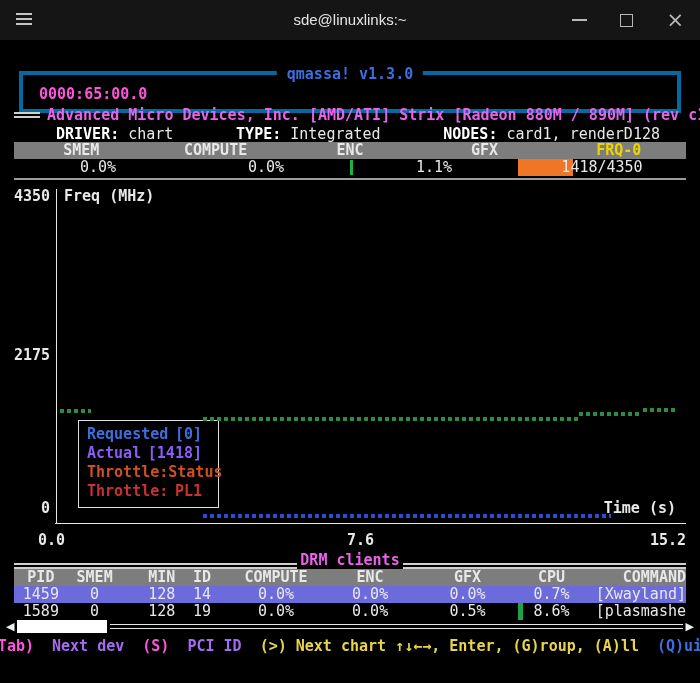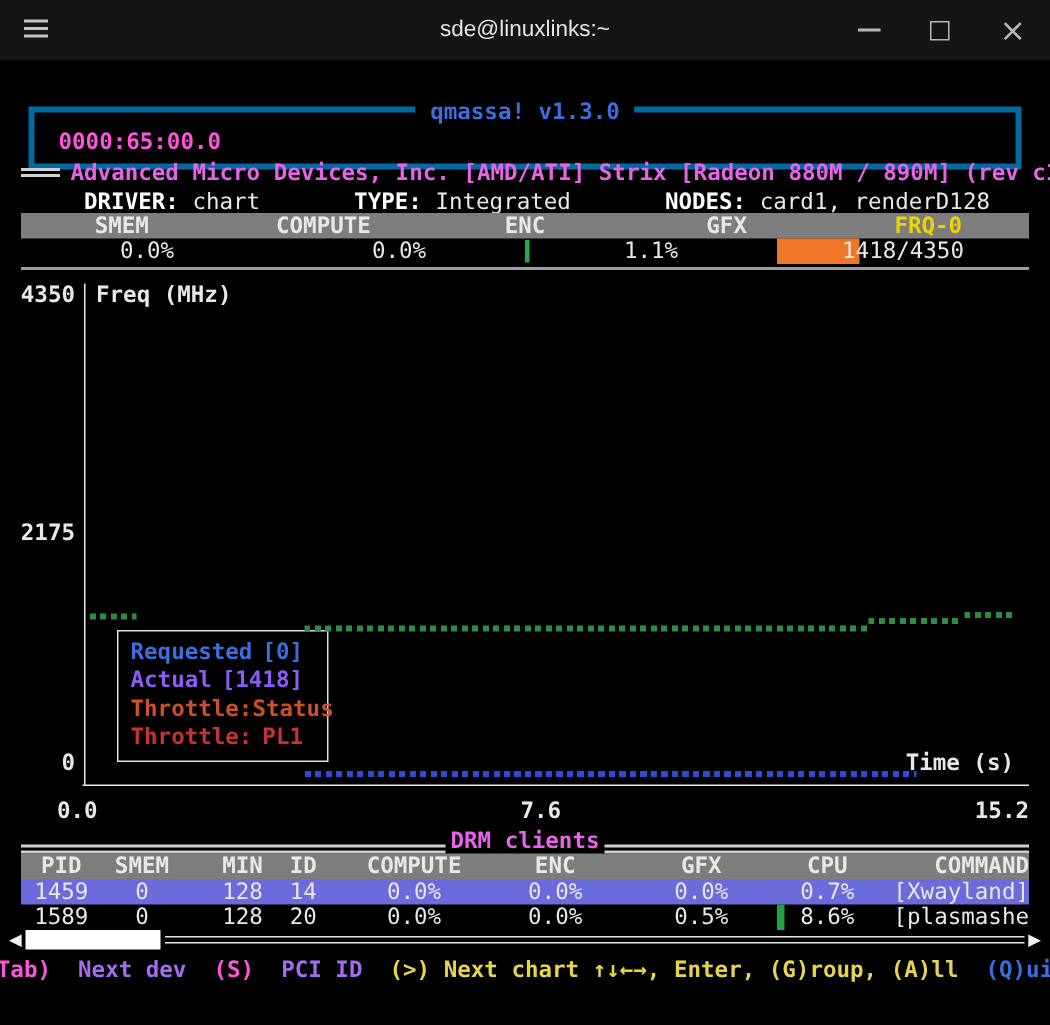--- a/index.html
+++ b/index.html
@@ -216,21 +216,21 @@
       <div class="dcell c-enc">0.0%</div>
       <div class="dcell c-gfx">0.0%</div>
       <div class="dcell c-cpu">0.7%</div>
       <div class="dcell c-cmd">[Xwayland]</div>
     </div>
 
     <div class="drm-row row2">
       <div class="dcell c-pid">1589</div>
       <div class="dcell c-smem">0</div>
       <div class="dcell c-min">128</div>
-      <div class="dcell c-id">20</div>
+      <div class="dcell c-id">19</div>
       <div class="dcell c-compute">0.0%</div>
       <div class="dcell c-enc">0.0%</div>
       <div class="dcell c-gfx">0.5%</div>
       <div class="dcell c-cpu">
         <div class="cpu-bar"></div>
         <span class="txt">8.6%</span>
       </div>
       <div class="dcell c-cmd">[plasmashe</div>
     </div>
 

